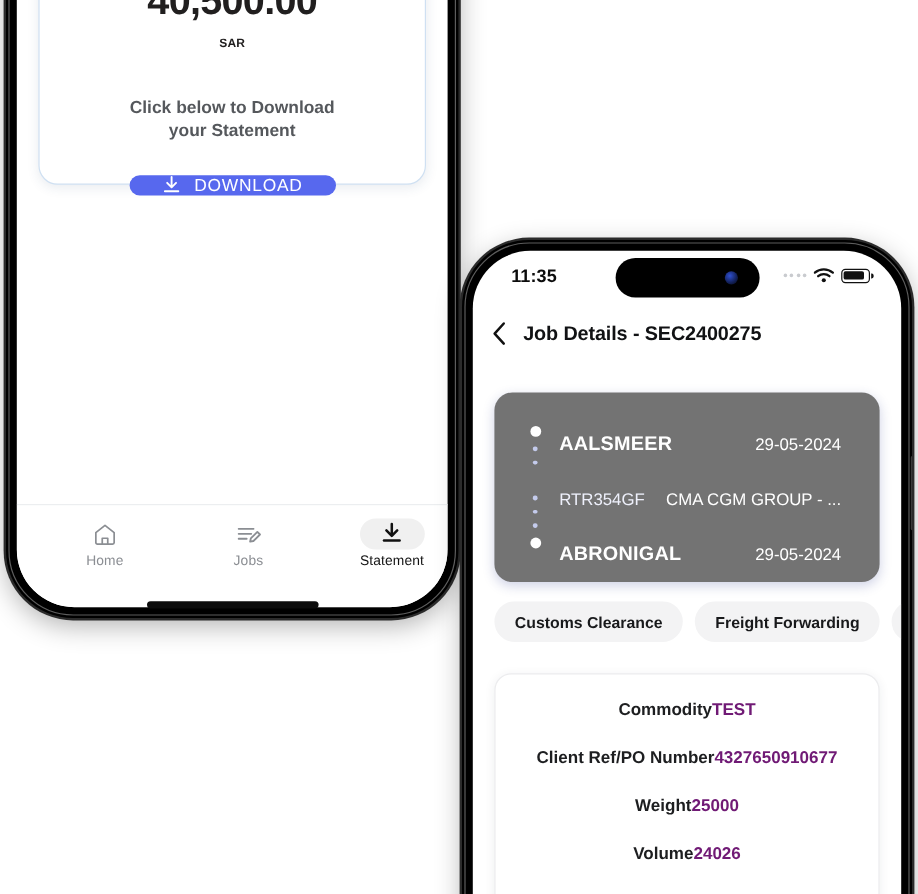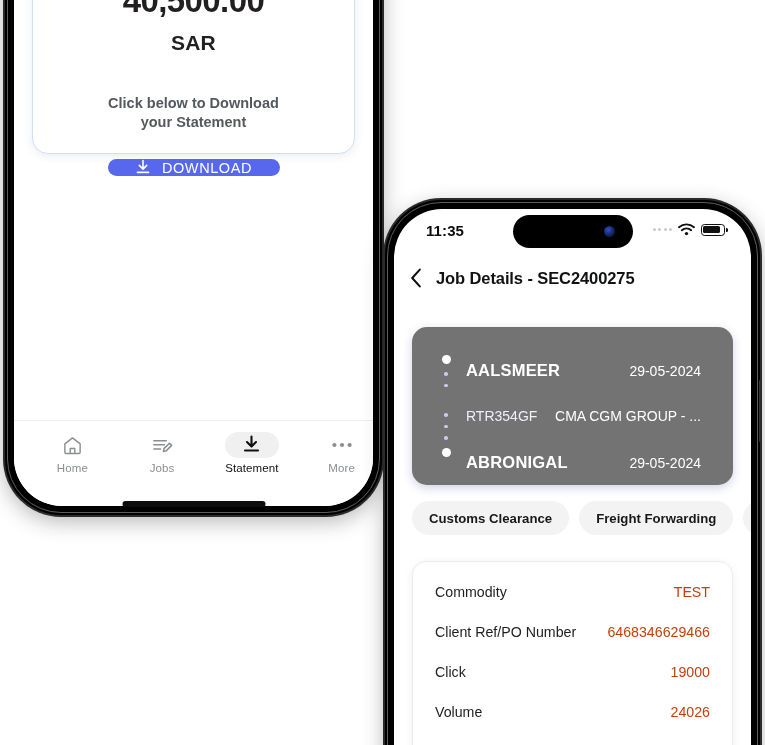--- a/index.html
+++ b/index.html
@@ -47,21 +47,21 @@
     display:flex; flex-direction:column; align-items:center;
   }
   .pdfIcon{ margin-top:363px; width:78px; height:80px; }
   .amount{
     margin-top:24px;
     font-size:33px; font-weight:900; letter-spacing:-0.6px;
     color:#211f1f;
   }
   .currency{
     margin-top:11px;
-    font-size:21px; font-weight:800; letter-spacing:.2px; color:#211f1f;
+    font-size:10px; font-weight:800; letter-spacing:.2px; color:#211f1f;
   }
   .hint{
     margin-top:39px;
     font-size:14.5px; font-weight:800; line-height:1.32;
     color:#55585c; text-align:center;
   }
   .dlBtn{
     margin-top:27px;
     display:flex; align-items:center; justify-content:center; gap:11px;
     width:172px; height:38px; border-radius:19px;
@@ -184,24 +184,24 @@
     font-size:13.2px; font-weight:800; color:#18191b; cursor:pointer; white-space:nowrap;
   }
 
   .detailCard{
     position:absolute; left:18px; right:18px; top:352px; bottom:-40px;
     background:#fff; border:1px solid #ececee; border-radius:14px;
     box-shadow:0 2px 9px rgba(30,40,60,.07);
     padding:10px 22px 0 22px;
   }
   .dRow{
-    height:40px; display:flex; align-items:center; justify-content:space-between;
+    height:40px; display:flex; align-items:center; justify-content:center;font-weight:bold;
   }
   .dKey{ font-size:14.2px; color:#1d1e20; }
-  .dVal{ font-size:14.2px; color:#c2410c; }
+  .dVal{ font-size:14.2px; color:#701a75; }
 </style>
 </head>
 <body>
 
 <div id="stage">
 
   <div id="phoneLeft">
     <div class="bezelHi"></div>
     <div class="screen">
       <div class="lBody">
@@ -258,30 +258,20 @@
           <div class="tabItem active">
             <div class="tabIconWrap">
               <svg width="19" height="20" viewBox="0 0 19 20">
                 <path d="M9.5 1.6 v9.3 M5 7 L9.5 11.6 L14 7" fill="none" stroke="#111" stroke-width="2.1" stroke-linecap="round" stroke-linejoin="round"></path>
                 <path d="M3 15.5 h13" stroke="#111" stroke-width="2.1" stroke-linecap="round"></path>
               </svg>
             </div>
             <div class="tabLabel">Statement</div>
           </div>
 
-          <div class="tabItem">
-            <div class="tabIconWrap">
-              <svg width="22" height="8" viewBox="0 0 22 8">
-                <circle cx="3.4" cy="4" r="2.1" fill="#8b8e93"></circle>
-                <circle cx="11" cy="4" r="2.1" fill="#8b8e93"></circle>
-                <circle cx="18.6" cy="4" r="2.1" fill="#8b8e93"></circle>
-              </svg>
-            </div>
-            <div class="tabLabel">More</div>
-          </div>
 
         </div>
       </div>
     </div>
     <div class="homeind"></div>
   </div>
 
   <div id="phoneRight">
     <div class="bezelHi"></div>
     <div class="sideBtn" style="top:180px;height:62px;"></div>
@@ -360,25 +350,25 @@
         <div class="chip">Packing</div>
       </div>
 
       <div class="detailCard">
         <div class="dRow">
           <span class="dKey">Commodity</span>
           <span class="dVal">TEST</span>
         </div>
         <div class="dRow">
           <span class="dKey">Client Ref/PO Number</span>
-          <span class="dVal">6468346629466</span>
-        </div>
-        <div class="dRow">
-          <span class="dKey">Click</span>
-          <span class="dVal">19000</span>
+          <span class="dVal">4327650910677</span>
+        </div>
+        <div class="dRow">
+          <span class="dKey">Weight</span>
+          <span class="dVal">25000</span>
         </div>
         <div class="dRow">
           <span class="dKey">Volume</span>
           <span class="dVal">24026</span>
         </div>
         <div class="dRow">
           <span class="dKey">Shipper</span>
           <span class="dVal">756766576</span>
         </div>
       </div>

